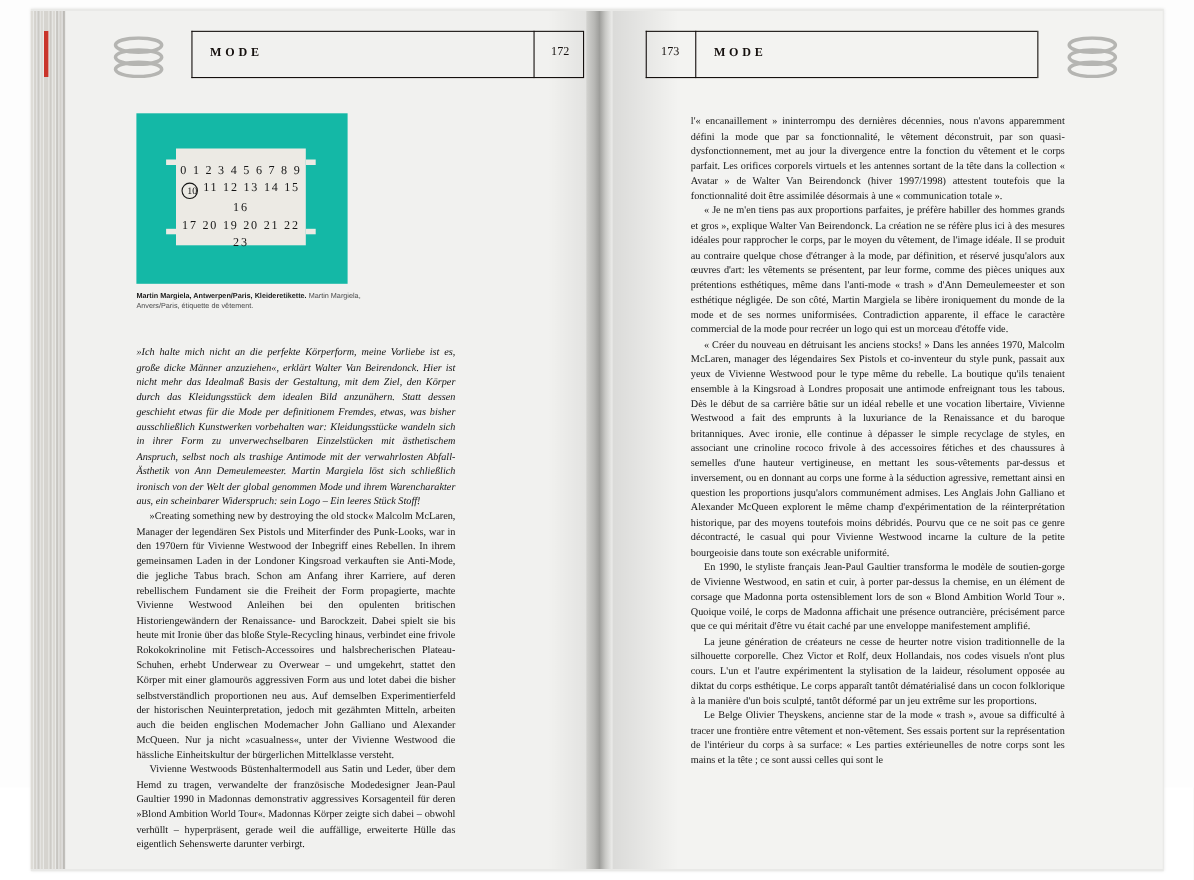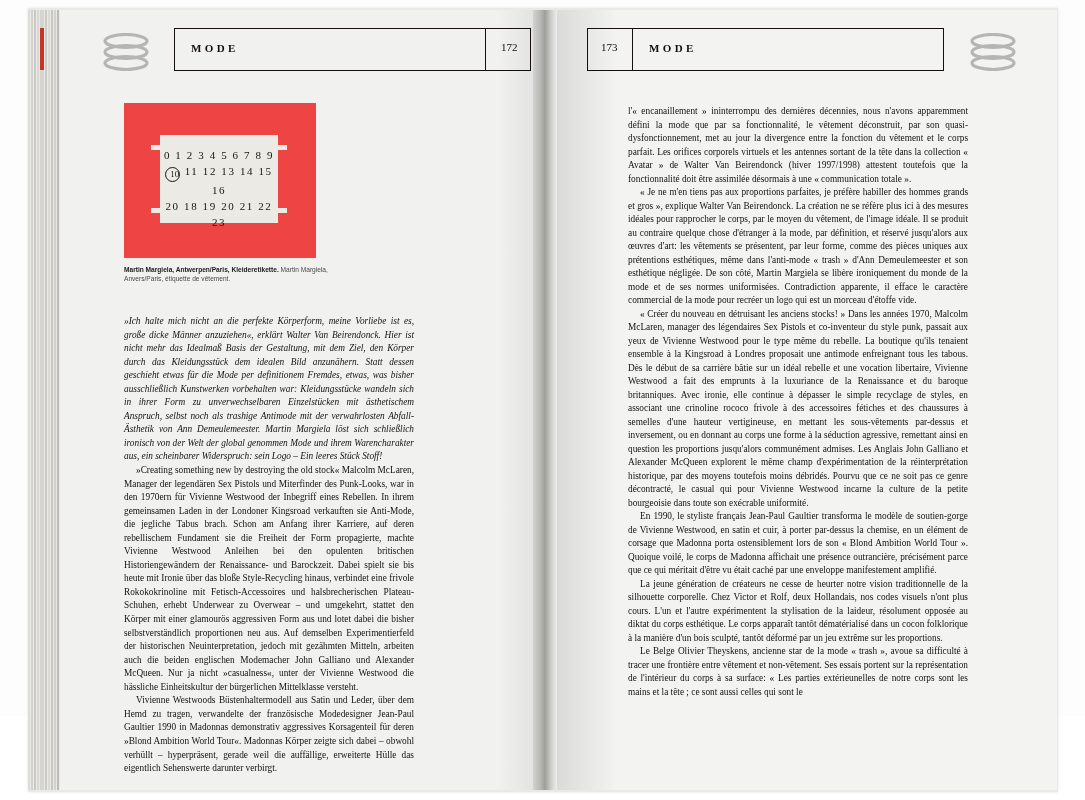--- a/index.html
+++ b/index.html
@@ -130,21 +130,21 @@
   }
   .logo svg { display:block; }
 
   
   .plate {
     position: absolute;
     left: 96px;
     top: 101px;
     width: 190px;
     height: 152px;
-    background: #ef4444;
+    background: #14b8a6;
   }
   .label-img {
     position: absolute;
     left: 36px;
     top: 32px;
     width: 118px;
     height: 88px;
     background: #eceae4;
   }
   .label-rows {
@@ -267,21 +267,21 @@
       </div>
 
       <div class="plate" style="left:64px; top:93px; width:192px; height:155px;">
         <div class="label-img">
           <div class="label-rows">
             <div>0 1 2 3 4 5 6 7 8 9</div>
             <div>
               <span class="circled">10</span>
               <span> 11 12 13 14 15 16</span>
             </div>
-            <div>20 18 19 20 21 22 23</div>
+            <div>17 20 19 20 21 22 23</div>
           </div>
           <div class="stitch" style="left:-9px; top:10px;"></div>
           <div class="stitch" style="left:-9px; bottom:10px;"></div>
           <div class="stitch" style="right:-9px; top:10px;"></div>
           <div class="stitch" style="right:-9px; bottom:10px;"></div>
         </div>
       </div>
 
       <div class="caption" style="left:64px; top:255px; width:235px;">
         <b>Martin Margiela, Antwerpen/Paris, Kleideretikette.</b><span class="sec"> Martin Margiela,</span><br>

